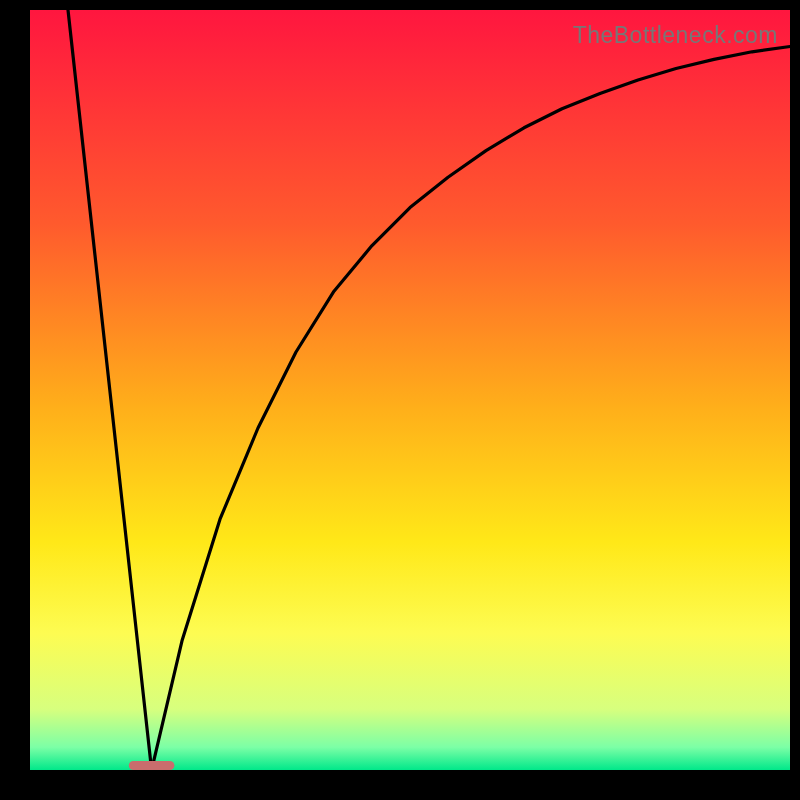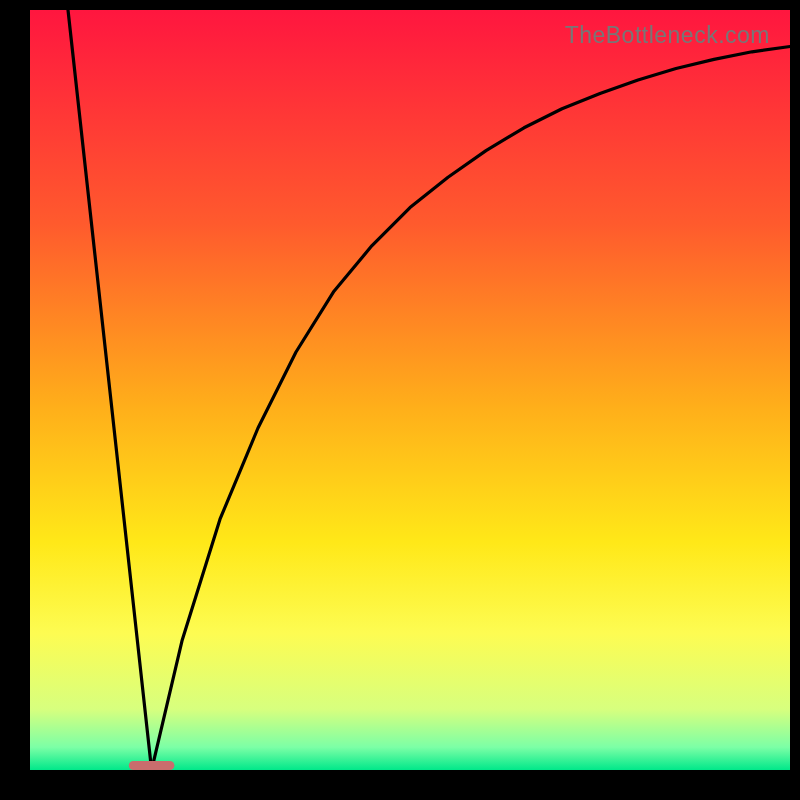--- a/index.html
+++ b/index.html
@@ -21,21 +21,21 @@
     position: absolute;
     left: 30px;
     top: 10px;
     width: 760px;
     height: 760px;
     
   }
   .watermark {
     position: absolute;
     top: 12px;
-    right: 20px;
+    right: 12px;
     color: #777;
     font-size: 23px;
     font-weight: 500;
     letter-spacing: 0.5px;
     font-family: Arial, sans-serif;
   }
   svg.curves {
     position: absolute;
     left: 0;
     top: 0;

